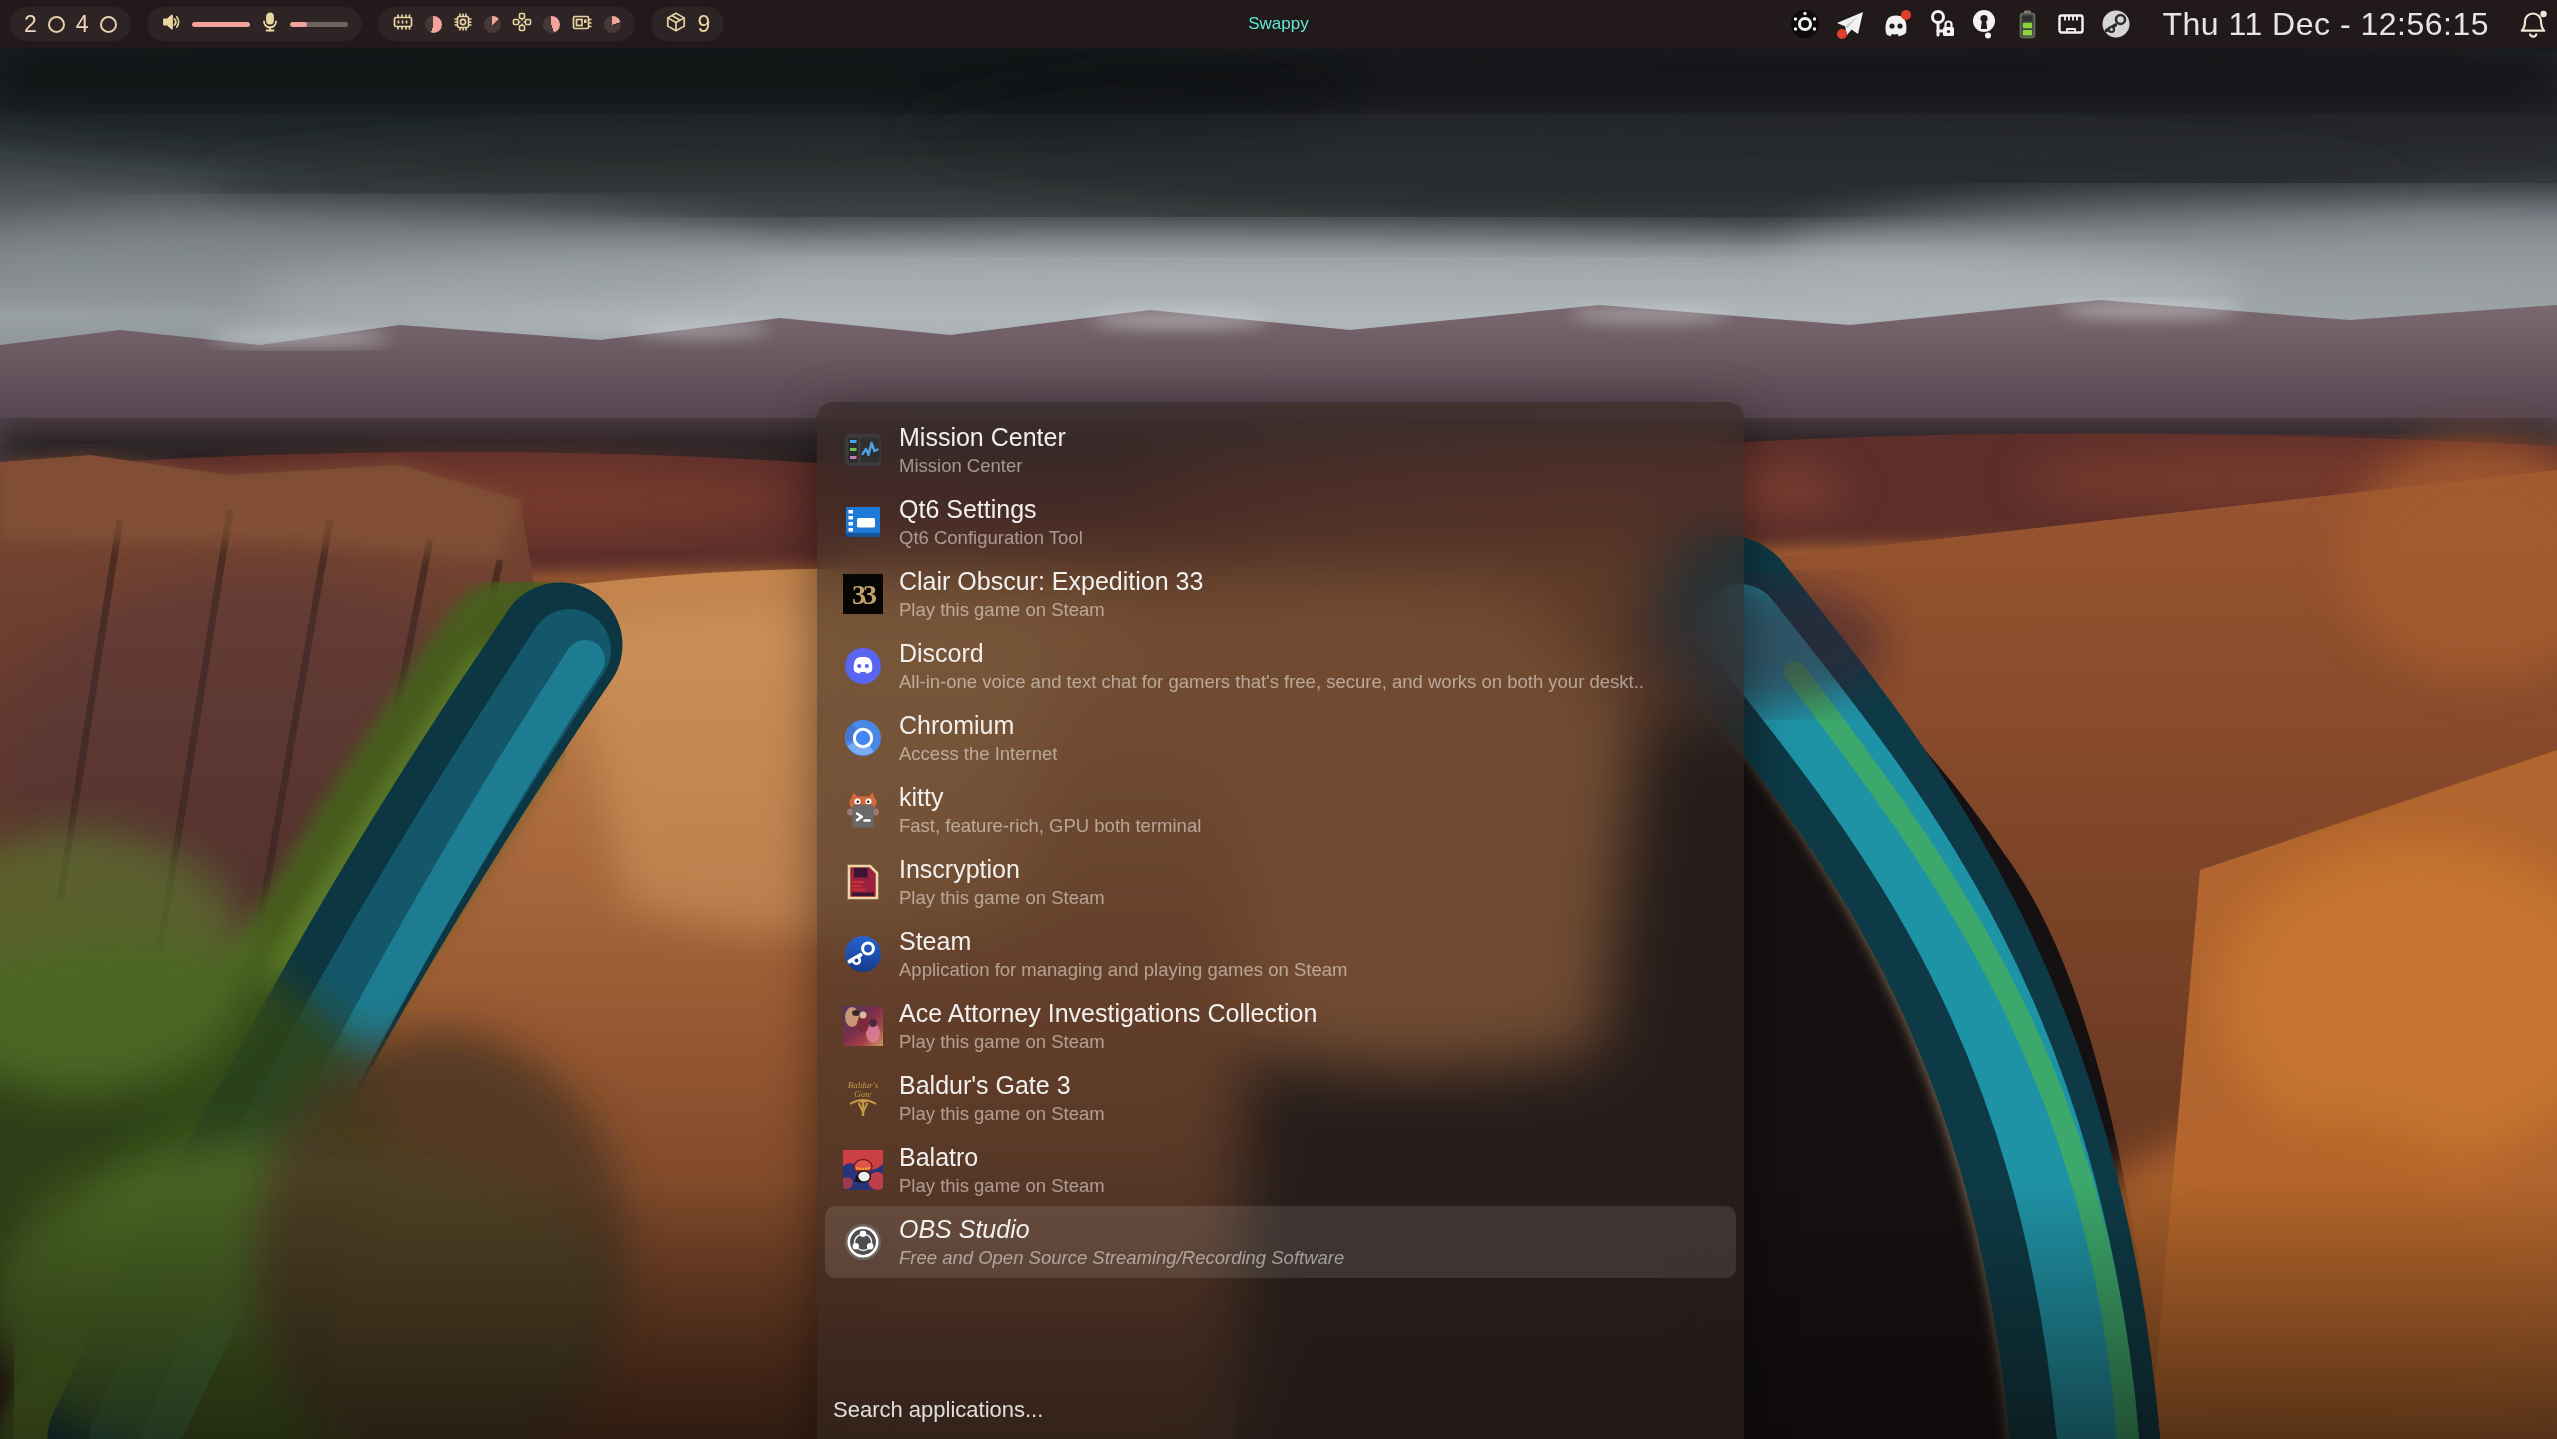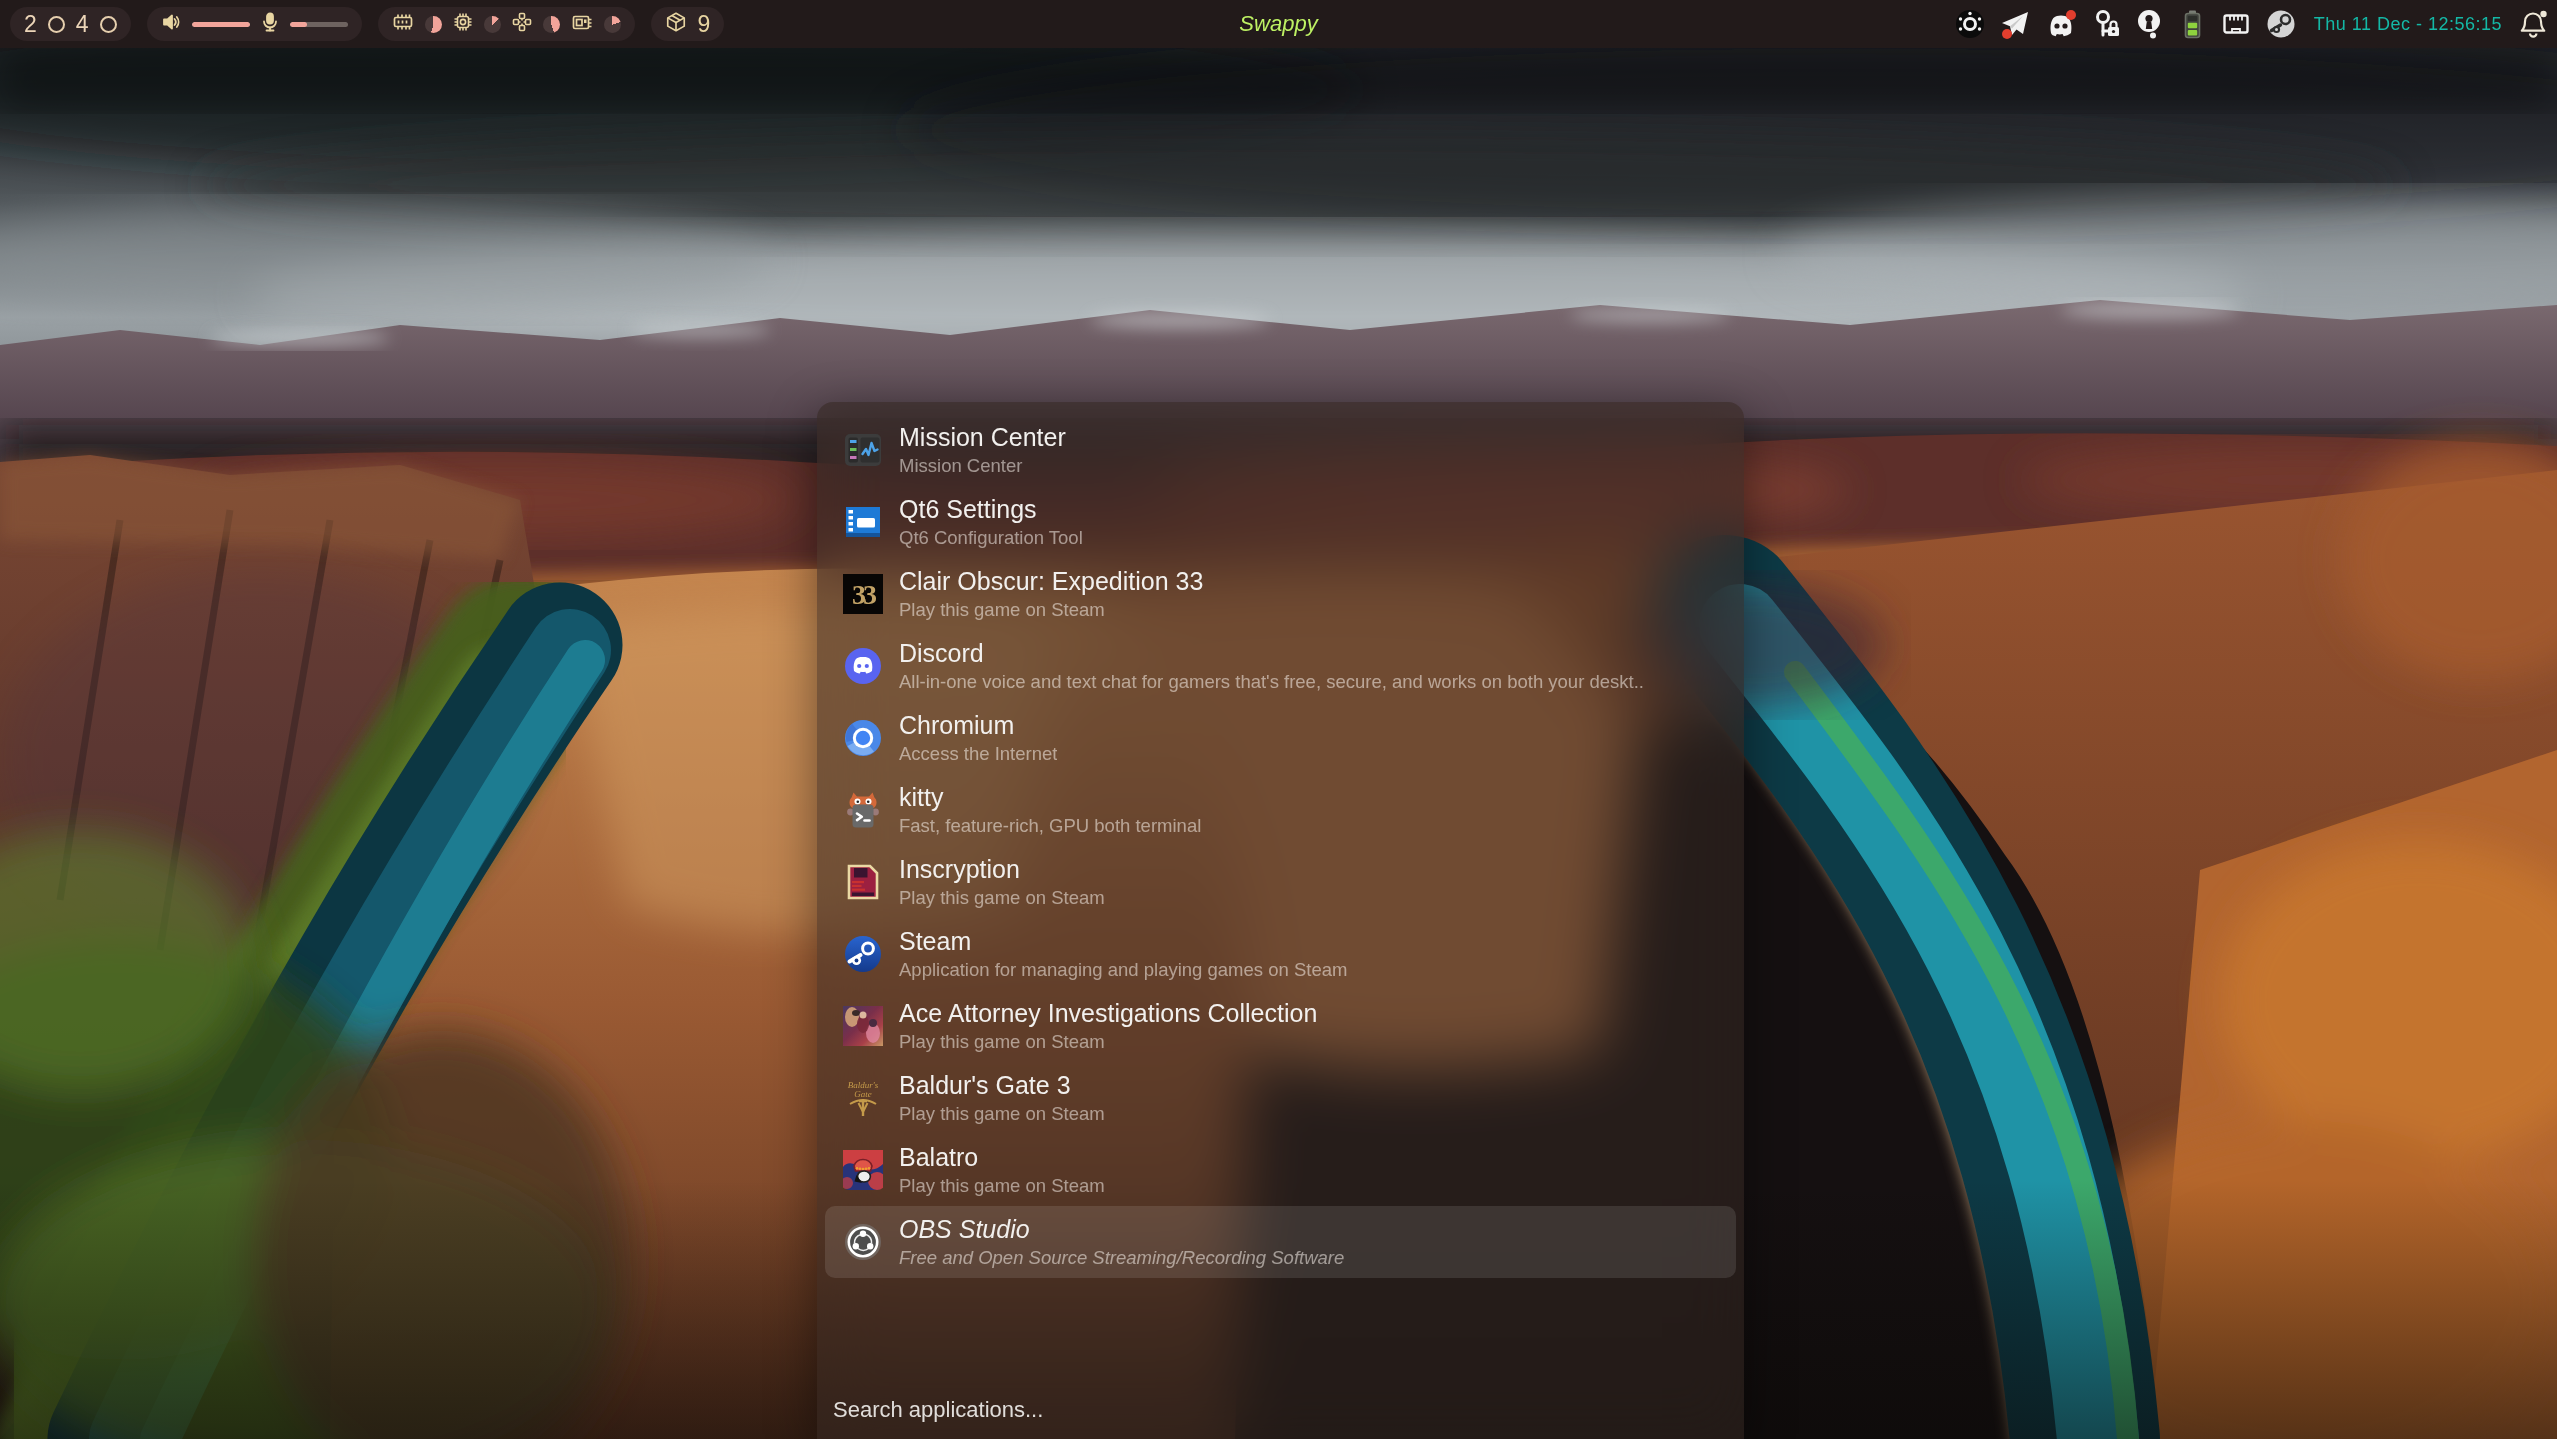--- a/index.html
+++ b/index.html
@@ -22,24 +22,24 @@
   }
   .ws-num{font-size:23px;color:#ecd5b8;line-height:1;}
   .ws-ring{width:13px;height:13px;border:2.3px solid #e6cfae;border-radius:50%;}
   .slider{width:58px;height:5px;border-radius:3px;background:#6e6360;overflow:hidden;}
   .slider i{display:block;height:100%;width:var(--v,50%);background:#f2a49a;border-radius:3px;}
   .pie{width:17px;height:17px;border-radius:50%;background:conic-gradient(#f2a49a var(--v,40%), #483939 0);}
   .updates-count{font-size:23px;color:#e8d5a2;line-height:1;}
   .bar-title{
     position:absolute;left:0;right:0;top:0;height:48px;
     display:flex;align-items:center;justify-content:center;
-    font-size:22px;color:#bef264;pointer-events:none;font-style:italic;
+    font-size:17px;color:#5eead4;pointer-events:none;
   }
   .bar-right{position:absolute;right:8px;top:0;height:48px;display:flex;align-items:center;gap:13px;}
-  .clock{font-size:18px;color:#14b8a6;letter-spacing:.5px;margin:0 4px;}
+  .clock{font-size:32px;color:#e5e5e5;letter-spacing:.5px;margin:0 17px;}
   .tray-icon{display:flex;align-items:center;justify-content:center;}
   
   .launcher{
     position:absolute;left:817px;top:402px;width:927px;height:1037px;z-index:40;
     background:rgba(52,40,34,.55);
     -webkit-backdrop-filter:blur(30px);backdrop-filter:blur(30px);
     border-radius:16px 16px 0 0;
     box-shadow:0 12px 50px rgba(0,0,0,.45);
   }
   .app-list{position:absolute;top:12px;left:0;right:0;}

